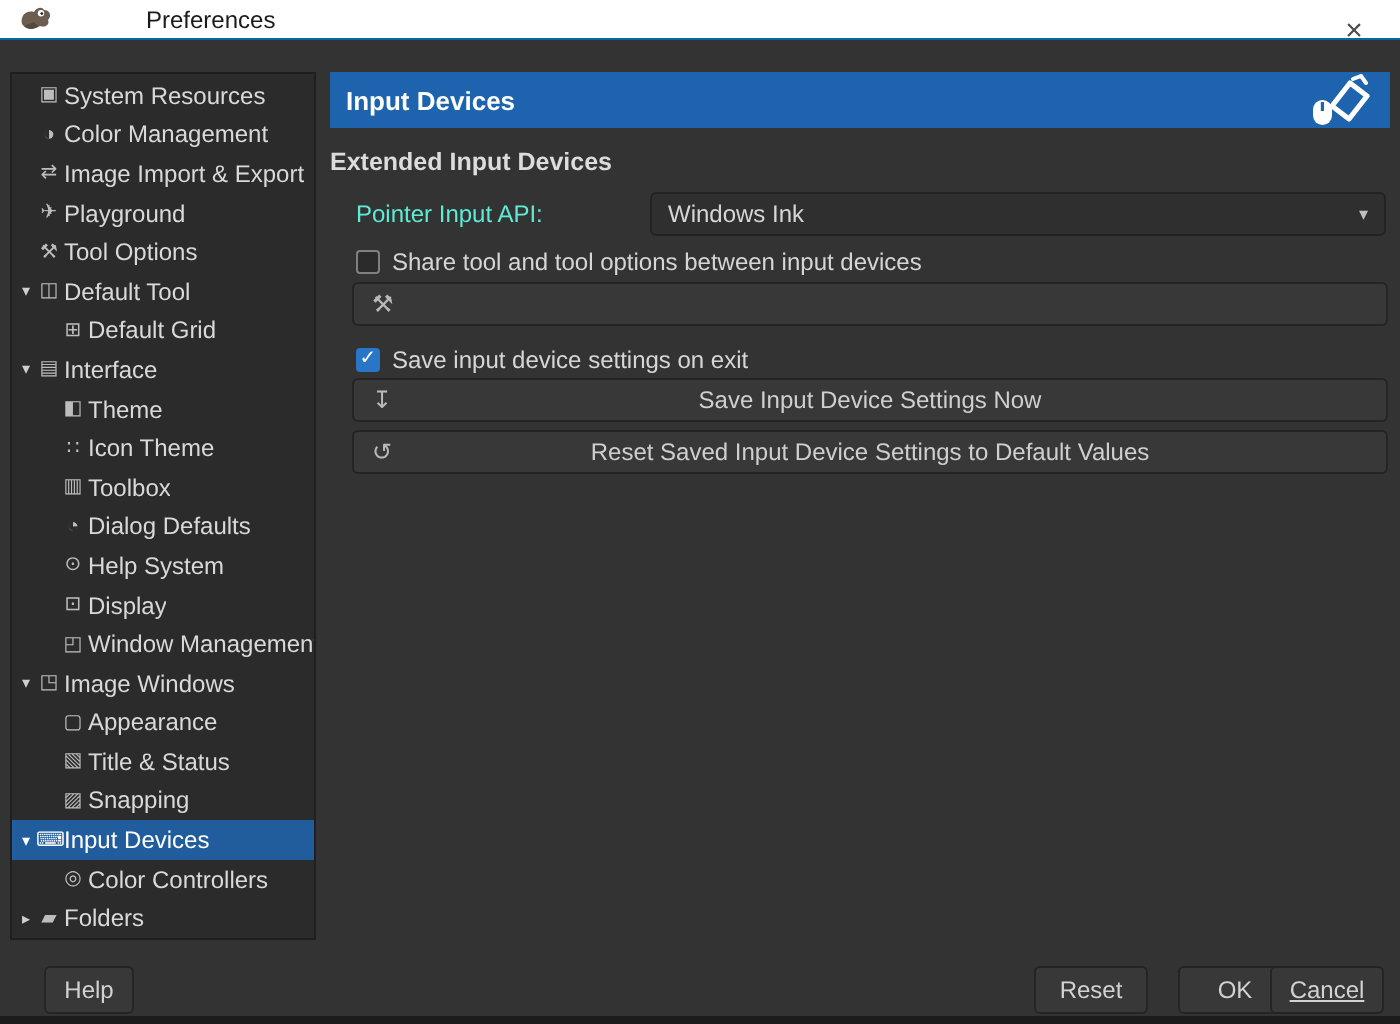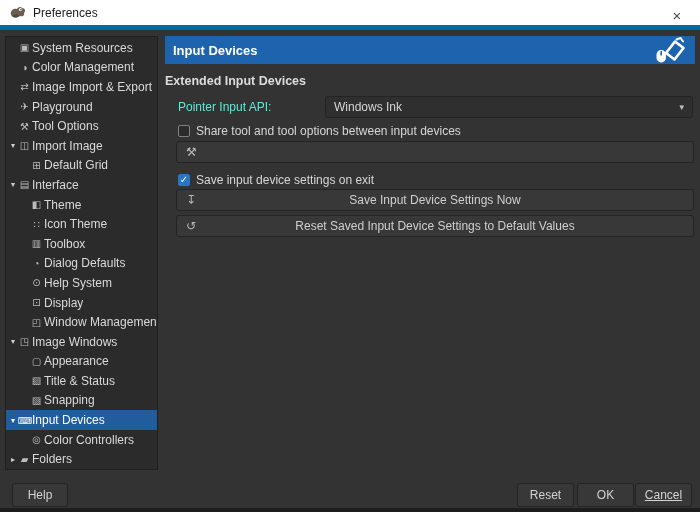--- a/index.html
+++ b/index.html
@@ -1,21 +1,21 @@
 <!DOCTYPE html>
 <html><head>
 <meta charset="utf-8">
 <style>
   * { margin:0; padding:0; box-sizing:border-box; }
   html,body { width:700px; height:512px; }
   body { font-family:"Liberation Sans","DejaVu Sans",sans-serif; background:#333333; overflow:hidden; }
 
   
-  .titlebar { position:absolute; left:0; top:0; width:700px; height:30px; background:#ffffff;
-    display:flex; align-items:center; padding-left:9px; border-bottom:5px solid #0369a1; }
+  .titlebar { position:absolute; left:0; top:0; width:700px; height:20px; background:#ffffff;
+    display:flex; align-items:center; padding-left:9px; border-bottom:1px solid #0369a1;gap:40px; }
   .titlebar .wilber { width:18px; height:14px; margin-right:6px; }
   .titlebar .title { font-size:12px; color:#1b1b1b; }
   .close-btn { position:absolute; right:0; top:0; width:46px; height:30px; display:flex;
     align-items:center; justify-content:center; font-size:15px; color:#4a4a4a; cursor:default; }
 
   
   .window { position:absolute; left:0; top:30px; width:700px; height:482px; background:#333333;
     border-bottom:4px solid #1c1c1c; }
 
   
@@ -101,21 +101,21 @@
         <span class="tlabel">Playground</span>
       </div>
       <div class="trow">
         <span class="pad0"></span>
         <span class="ticon">⚒</span>
         <span class="tlabel">Tool Options</span>
       </div>
       <div class="trow">
         <span class="exp">▾</span>
         <span class="ticon">◫</span>
-        <span class="tlabel">Import Image</span>
+        <span class="tlabel">Default Tool</span>
       </div>
       <div class="trow">
         <span class="pad1"></span>
         <span class="ticon">⊞</span>
         <span class="tlabel">Default Grid</span>
       </div>
       <div class="trow">
         <span class="exp">▾</span>
         <span class="ticon">▤</span>
         <span class="tlabel">Interface</span>
@@ -229,17 +229,17 @@
   <div class="wbtn" style="top:159px;">
     <span class="bicon">↧</span>
     <span>Save Input Device Settings Now</span>
   </div>
 
   <div class="wbtn" style="top:185px;">
     <span class="bicon">↺</span>
     <span>Reset Saved Input Device Settings to Default Values</span>
   </div>
 
-  <div class="fbtn" style="left:12px; width:56px;">Help</div>
+  <div class="fbtn" style="left:22px; width:45px;">Help</div>
   <div class="fbtn" style="left:517px; width:57px;">Reset</div>
-  <div class="fbtn" style="left:577px; width:57px;">OK</div>
+  <div class="fbtn" style="left:589px; width:57px;">OK</div>
   <div class="fbtn" style="left:635px; width:57px;text-decoration:underline;">Cancel</div>
 </div>
 
 </body></html>

